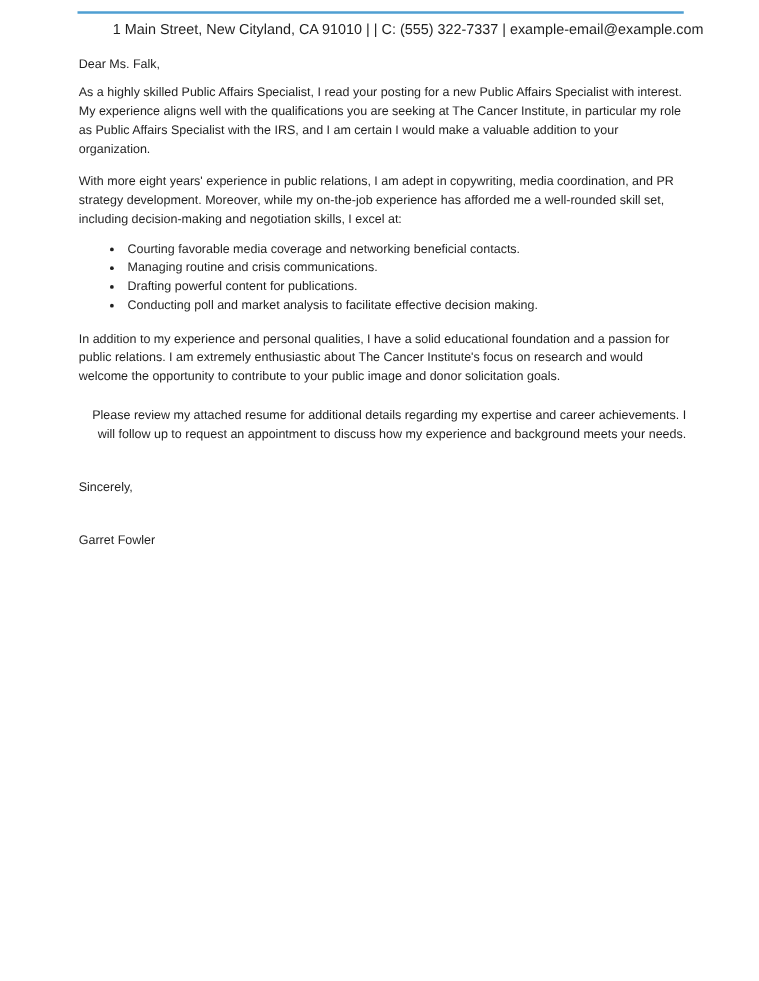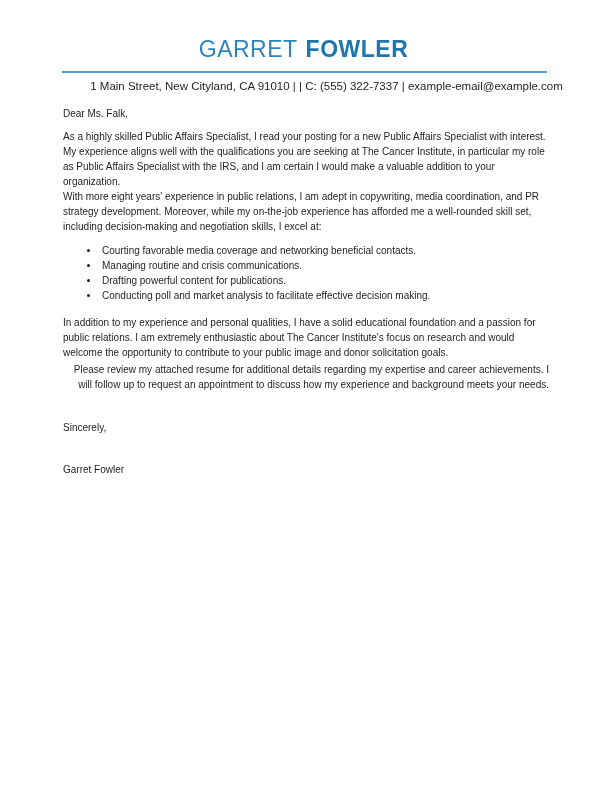--- a/index.html
+++ b/index.html
@@ -45,44 +45,40 @@
 
   
   .letter {
     margin: 12px 58px 0 63px;
     font-size: 10px;
     line-height: 15px;
     color: #1f1f1f;
   }
   .letter p { margin: 0 0 10px 0; }
   p.salutation { margin-bottom: 8px; }
-  p.para-intro { margin-bottom: 0; }
+  p.para-intro { margin-bottom: 11px; }
   p.para-exp   { margin-bottom: 9px; }
   ul.skills {
     margin: 0 0 12px 0;
     padding: 0 0 0 37px;
     list-style: disc;
   }
   ul.skills li { margin: 0; padding-left: 2px; }
-  p.para-edu    { margin-bottom: 2px; }
+  p.para-edu    { margin-bottom: 16px; }
   p.para-follow { margin-bottom: 28px; text-align: right; }
   p.thanks      { margin-bottom: 8px; }
   p.closing     { margin-bottom: 0; }
   p.signature   { margin: 27px 0 0 0; }
 </style>
 </head>
 <body>
 
 <div class="page">
 
   <header>
-    <h1 class="name">
-      <span class="first">GARRET</span>
-      <span class="last">FOWLER</span>
-    </h1>
     <div class="rule"></div>
     <div class="contact">1 Main Street, New Cityland, CA 91010 | | C: (555) 322-7337 | example-email@example.com</div>
   </header>
 
   <main class="letter">
     <p class="salutation">Dear Ms. Falk,</p>
 
     <p class="para-intro">As a highly skilled Public Affairs Specialist, I read your posting for a new Public Affairs Specialist with interest. My experience aligns well with the qualifications you are seeking at The Cancer Institute, in particular my role as Public Affairs Specialist with the IRS, and I am certain I would make a valuable addition to your organization.</p>
 
     <p class="para-exp">With more eight years' experience in public relations, I am adept in copywriting, media coordination, and PR strategy development. Moreover, while my on-the-job experience has afforded me a well-rounded skill set, including decision-making and negotiation skills, I excel at:</p>

